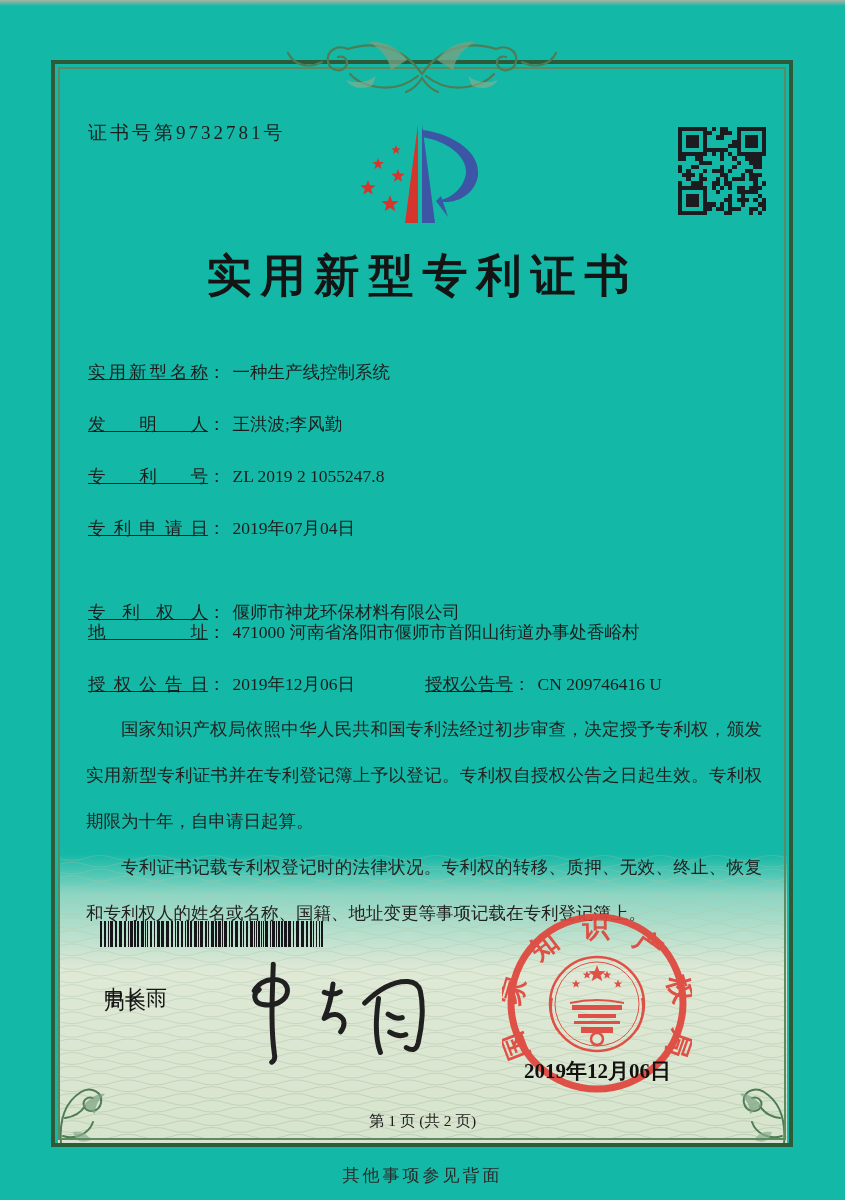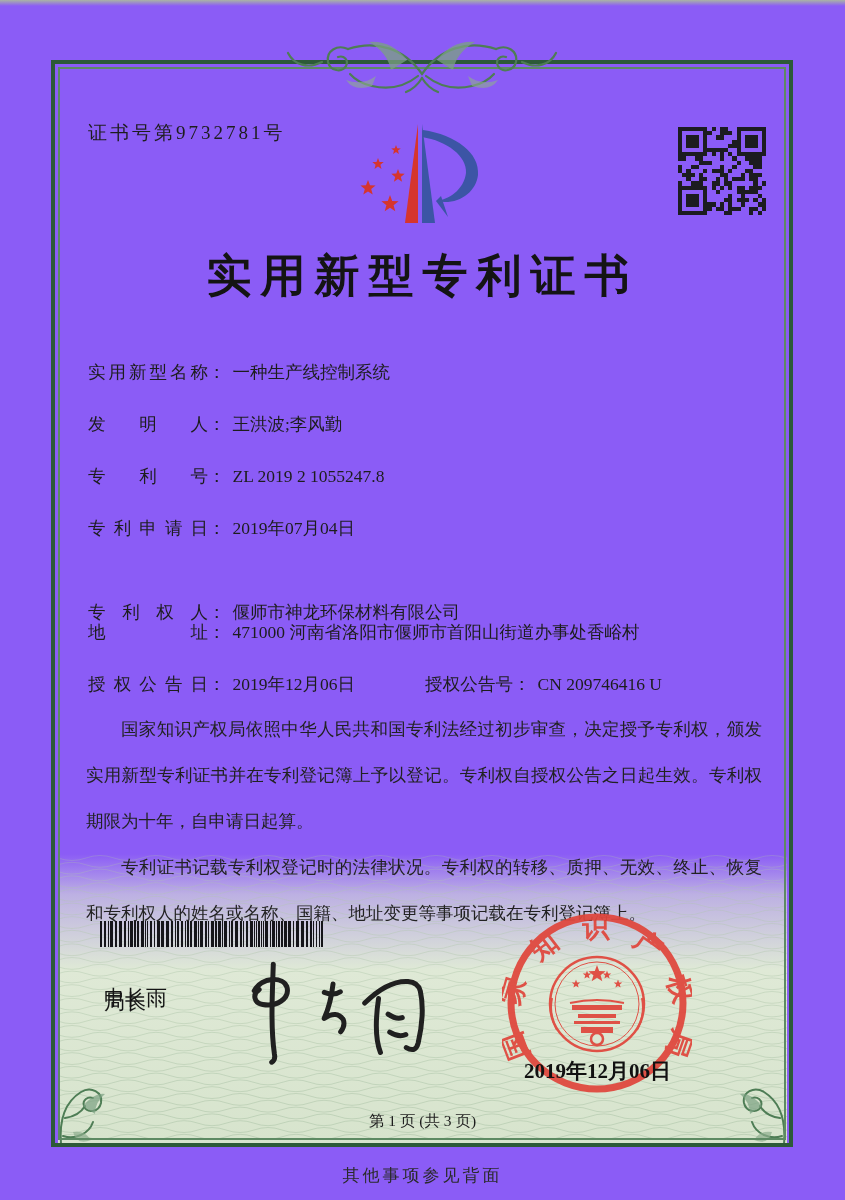--- a/index.html
+++ b/index.html
@@ -1,18 +1,18 @@
 <!DOCTYPE html>
 <html><head>
 <meta charset="utf-8">
 <style>
   html,body{margin:0;padding:0;background:#e8e4d4;}
   .page{
     position:relative;width:845px;height:1200px;margin:0 auto;
-    background:#8b5cf6;overflow:hidden;
+    background:#14b8a6;overflow:hidden;
     font-family:"Liberation Serif","DejaVu Serif",serif;color:#1d1d1d;
   }
   .scan-edge{position:absolute;left:0;top:0;width:845px;height:6px;
     background:linear-gradient(180deg,#aab4a4,rgba(170,180,164,0));}
 
   
   .frame{position:absolute;left:51px;top:60px;width:742px;height:1087px;
     border:4px solid #2d5a38;box-sizing:border-box;z-index:3;pointer-events:none;}
   .frame::after{content:"";position:absolute;inset:3px;border:2px solid #5d8a63;}
 
@@ -21,21 +21,21 @@
     background:linear-gradient(180deg,rgba(224,235,217,0) 0%,rgba(222,233,214,.6) 14%,#dfe9d6 40%,#d7e4cd 100%);}
   .band svg{position:absolute;left:0;top:0;}
 
   .cert-no{position:absolute;left:88px;top:120px;font-size:19px;letter-spacing:3px;}
   .logo{position:absolute;left:352px;top:120px;z-index:2;}
   .qr{position:absolute;left:678px;top:127px;z-index:2;}
   .title{position:absolute;left:0;right:0;top:246px;text-align:center;
     font-size:45px;font-weight:700;letter-spacing:9px;color:#141414;}
 
   .fieldrow{position:absolute;left:88px;right:56px;height:30px;font-size:17.5px;z-index:2;}
-  .flabel{display:inline-block;width:120px;text-align:justify;text-align-last:justify;vertical-align:top;}
+  .flabel{display:inline-block;width:120px;text-align:justify;text-align-last:justify;vertical-align:top;text-decoration:underline;}
   .fvalue{margin-left:7px;}
   .grant-no{position:absolute;left:337px;top:0;}
   .grant-no .flabel{width:88px;}
 
   .bodytext{position:absolute;left:86px;width:676px;top:706px;z-index:2;
     font-size:17.5px;line-height:46px;text-align:justify;color:#222;}
   .bodytext p{margin:0;text-indent:2em;}
 
   .barcode{position:absolute;left:100px;top:921px;z-index:2;}
   .director-label{position:absolute;left:104px;top:988px;z-index:2;
@@ -532,16 +532,16 @@
       <rect x="72" y="113" width="46" height="3" stroke="none"></rect>
       <rect x="79" y="119" width="32" height="6" stroke="none"></rect>
       <circle cx="95" cy="131" r="6" fill="none" stroke-width="2.5"></circle>
       <path d="M55,122 A47,47 0 0 1 50,90" fill="none" stroke-width="2"></path>
       <path d="M135,122 A47,47 0 0 0 140,90" fill="none" stroke-width="2"></path>
     </g>
   </svg>
 
   <div class="seal-date">2019年12月06日</div>
 
-  <div class="page-info">第 1 页 (共 3 页)</div>
+  <div class="page-info">第 1 页 (共 2 页)</div>
   <div class="back-note">其他事项参见背面</div>
 
 </div>
 
 </body></html>

